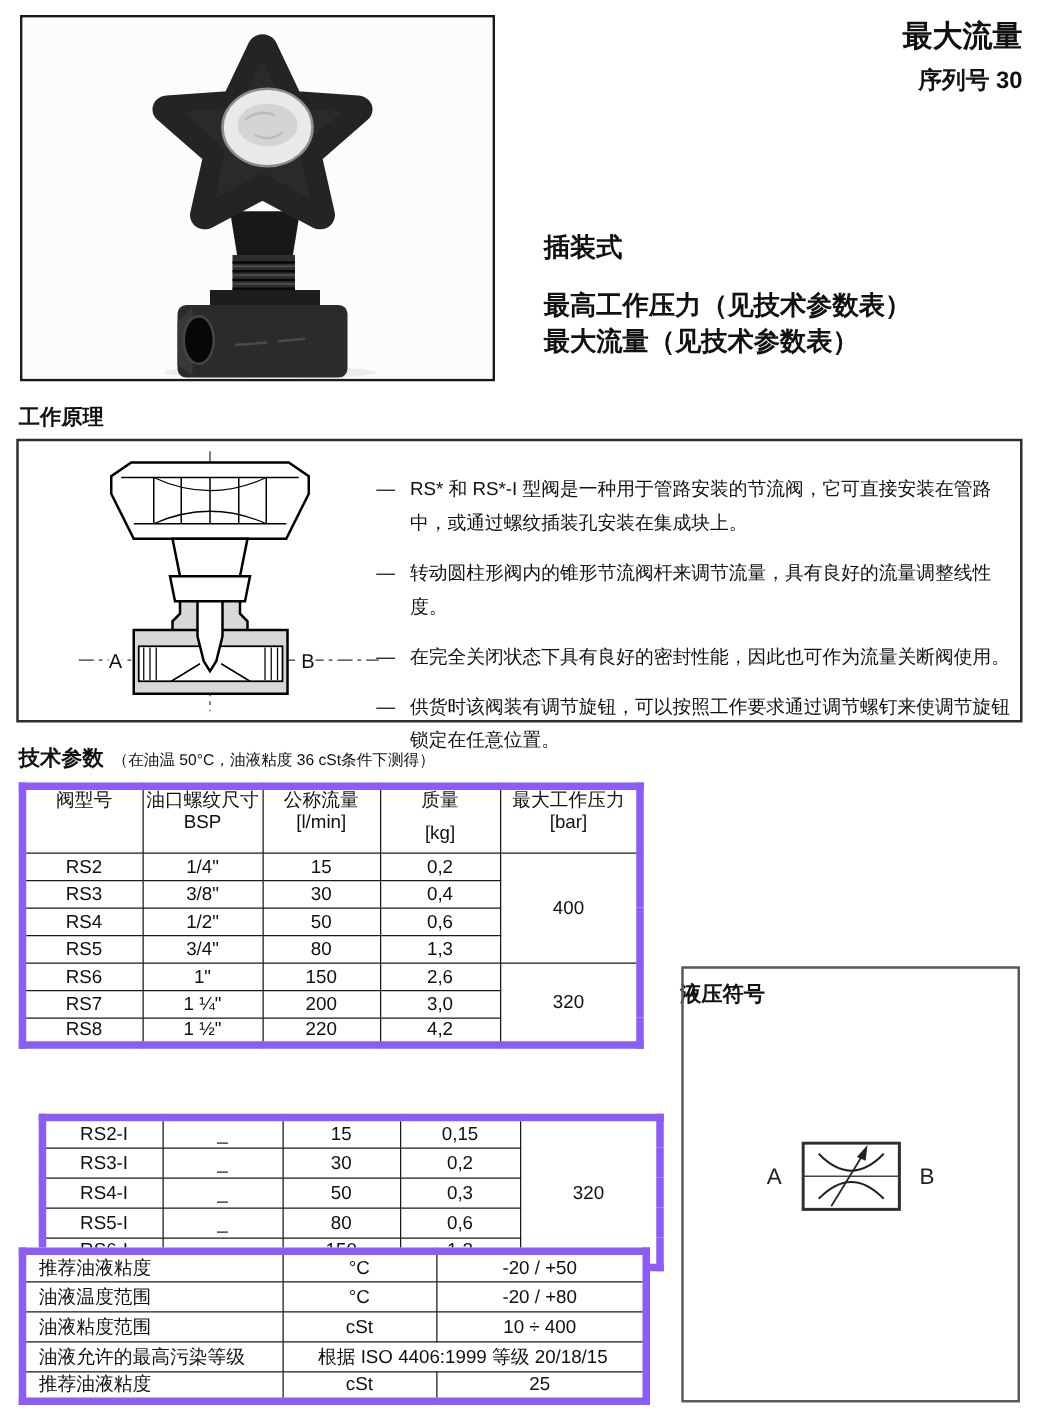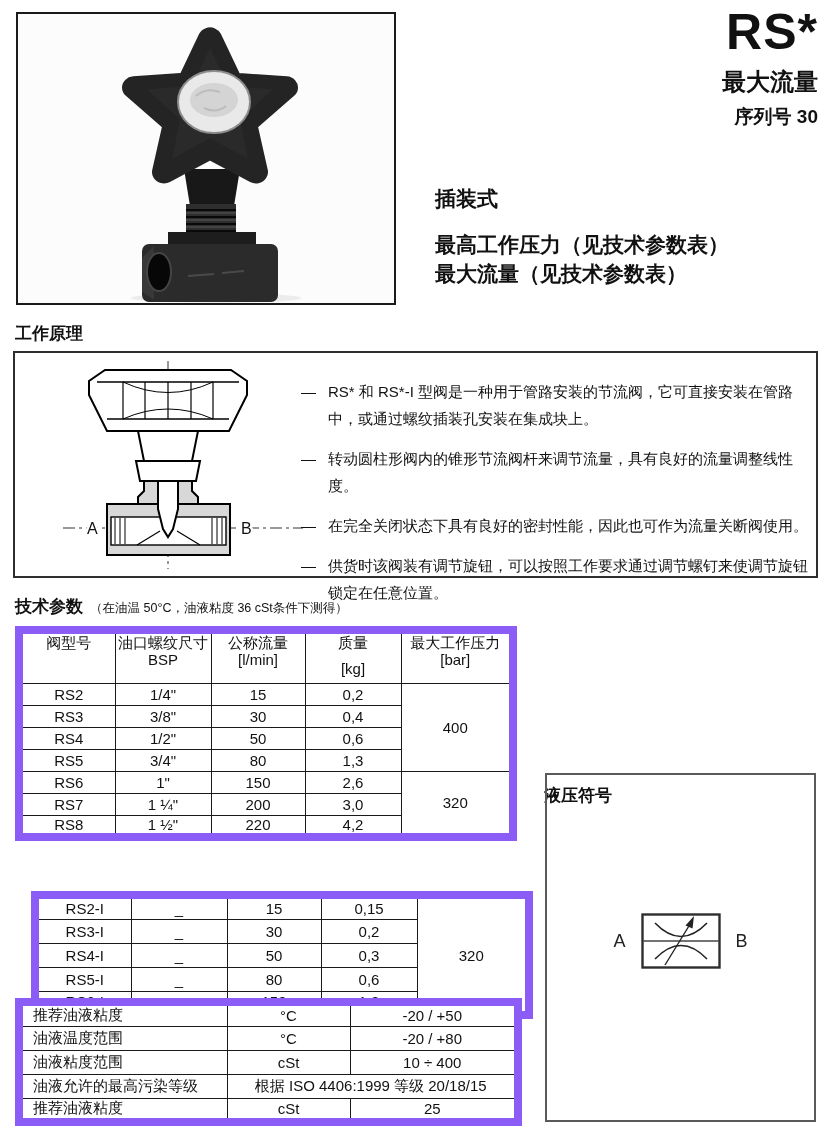--- a/index.html
+++ b/index.html
@@ -25,21 +25,21 @@
   
   .wp-box { position:absolute; left:13px; top:351px; width:805px; height:227px; border:2px solid #2e2e2e; }
   .wp-drawing { position:absolute; left:42px; top:6px; width:250px; height:212px; }
   .wp-bullets { position:absolute; left:286px; top:25px; width:508px; font-size:15px; line-height:27px; }
   .bullet { display:flex; margin-bottom:13px; }
   .bullet .dash { flex:none; width:27px; }
   
   .tech-head { position:absolute; left:15px; top:595px; display:flex; align-items:baseline; }
   .tech-title { font-size:17px; font-weight:bold; }
   .tech-note  { font-size:12.5px; margin-left:7px; }
-  table.t { position:absolute; left:15px; border-collapse:collapse; table-layout:fixed; background:#fff; border:8px solid #8b5cf6; }
+  table.t { position:absolute; left:15px; border-collapse:collapse; table-layout:fixed; background:#fff; border:6px solid #8b5cf6; }
   table.t th, table.t td { border:1px solid #1a1a1a; text-align:center; font-size:15px; font-weight:normal; padding:0; }
   .t1 { top:626px; width:494px; }
   .t1 th { height:53px; vertical-align:top; padding-top:6px; line-height:17px; }
   .t1 td { height:22px; }
   .t2 { top:891px; width:494px;margin-left:16px; }
   .t2 td { height:24px; }
   .t3 { top:998px; width:499px; }
   .t3 td { height:24px; }
   .t3 td.lbl { text-align:left; padding-left:10px; }
   .blk { display:block; }
@@ -91,21 +91,20 @@
         <polygon points="192,30 210,70 255,74 222,106 230,148 192,126 154,148 162,106 129,74 174,70" fill="#2f2f2f" opacity="0.6"></polygon>
       </g>
 
       <ellipse cx="196" cy="88" rx="36" ry="31" fill="#e9e9e9" stroke="#8d8d8d" stroke-width="2"></ellipse>
       <ellipse cx="196" cy="86" rx="24" ry="17" fill="#d4d4d4"></ellipse>
       <path d="M 178,82 q 10,-9 24,-4 M 186,94 q 12,6 22,-2" stroke="#bcbcbc" stroke-width="2" fill="none"></path>
     </svg>
   </div>
 
   <div class="title-block">
-    <div class="product-code">RS*</div>
     <div class="product-name">最大流量</div>
     <div class="series">序列号 30</div>
   </div>
 
   <div class="intro">
     <div>插装式</div>
     <div class="gap"></div>
     <div>最高工作压力（见技术参数表）</div>
     <div>最大流量（见技术参数表）</div>
   </div>

